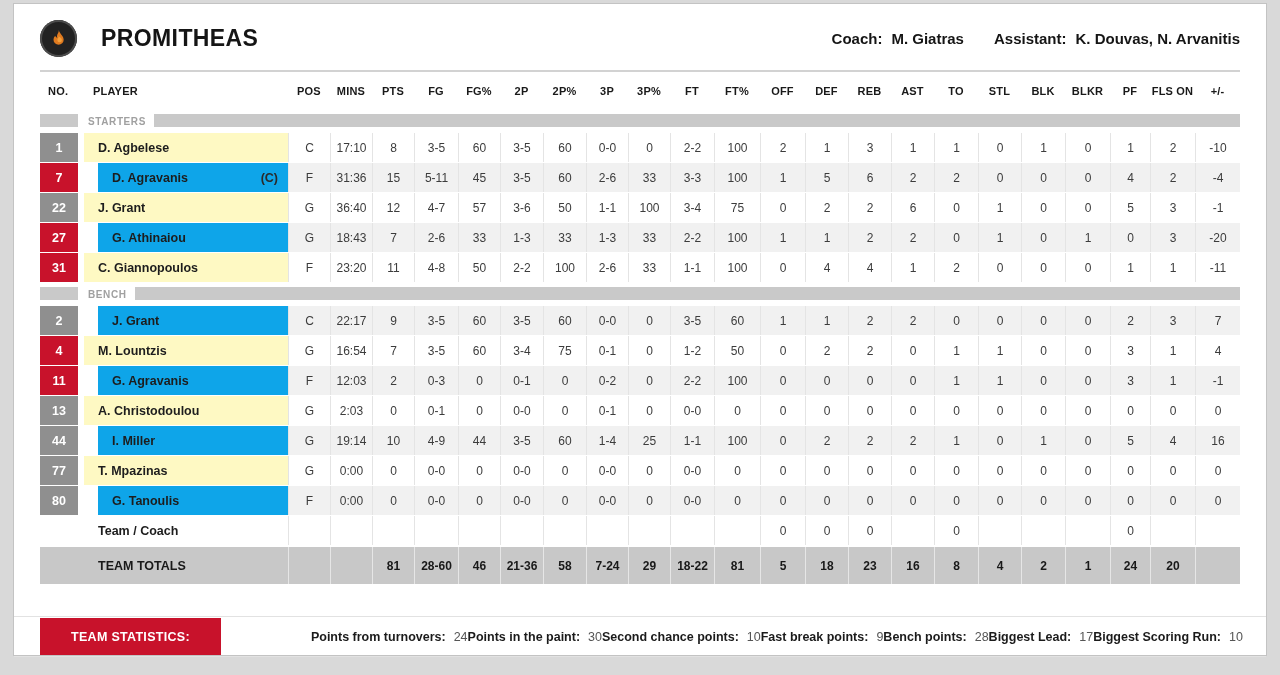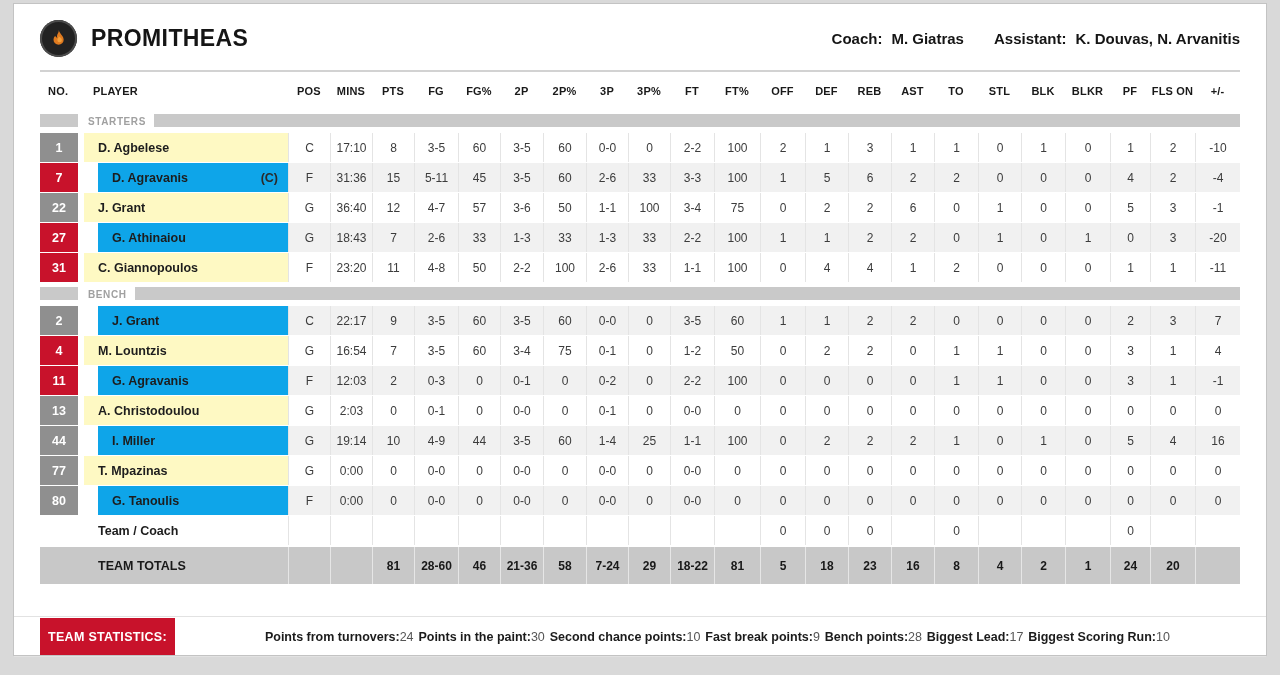--- a/index.html
+++ b/index.html
@@ -2,21 +2,21 @@
 <html><head>
 <meta charset="utf-8">
 <style>
   * { box-sizing: border-box; }
   body { margin:0; font-family:"Liberation Sans", sans-serif; }
   .page { width:1280px; height:675px; background:#d9d9d9; overflow:hidden; }
   .card { margin:3px 13px 0; background:#fff; border:1px solid #c3c3c3; height:653px; }
 
   
   .team-header { display:flex; justify-content:space-between; align-items:center; padding:16px 26px 13px; }
-  .team-id { display:flex; align-items:center; gap:14px; }
+  .team-id { display:flex; align-items:center; gap:24px; }
   .logo { width:37px; height:37px; border-radius:50%; background:#222; display:flex; align-items:center; justify-content:center; box-shadow: inset 0 0 0 2px #4c4c4c; }
   .logo svg { width:21px; height:21px; }
   .team-name { font-size:23px; margin:0; font-weight:bold; letter-spacing:.4px; color:#151515; }
   .coaches { font-size:15px; font-weight:bold; color:#151515; display:flex; align-items:baseline; }
   .coaches .lbl { margin-right:9px; }
   .coaches .val { margin-right:30px; }
   .coaches .val:last-child { margin-right:0; }
 
   
   .boxscore { margin:0 26px; border-top:2px solid #d2d2d2;
@@ -43,23 +43,23 @@
   .row.striped .cell.stat { background:#f1f1f1; }
   .row.striped .cell.name { background:#0ea5e9;margin-left:20px; }
   .row.teamcoach .cell.name { background:transparent; }
   .row.totals { height:37px; margin-top:2px; }
   .row.totals .cell { background:#c8c8c8; font-weight:bold; color:#191919; }
   .row.totals .cell.stat { border-left:1px solid rgba(255,255,255,.55); }
   .row.totals .cell.name { margin-left:0; padding-left:20px; }
 
   
   .statsbar { margin-top:32px; border-top:1px solid #e2e2e2; border-bottom:1px solid #e2e2e2; padding:0 26px; height:41px; display:flex; align-items:center; }
-  .stats-badge { background:#c8122b; color:#fff; font-weight:bold; font-size:12.5px; padding:0 8px; height:37px; display:flex; align-items:center; letter-spacing:.3px; white-space:nowrap; }
+  .stats-badge { background:#c8122b; color:#fff; font-weight:bold; font-size:12.5px; padding:0 31px; height:37px; display:flex; align-items:center; letter-spacing:.3px; white-space:nowrap; }
   .stats-items { flex:1; display:flex; justify-content:space-between; margin-left:90px; padding-right:70px; }
-  .sitem { display:flex; align-items:baseline; white-space:nowrap; }
+  .sitem { display:flex; align-items:baseline; gap:8px; white-space:nowrap; }
   .sitem .lbl { font-size:12.5px; font-weight:bold; color:#1b1b1b; }
   .sitem .val { font-size:12.5px; color:#555; }
 </style>
 </head>
 <body>
 
 <div class="page">
   <div class="card">
 
     <header class="team-header">

